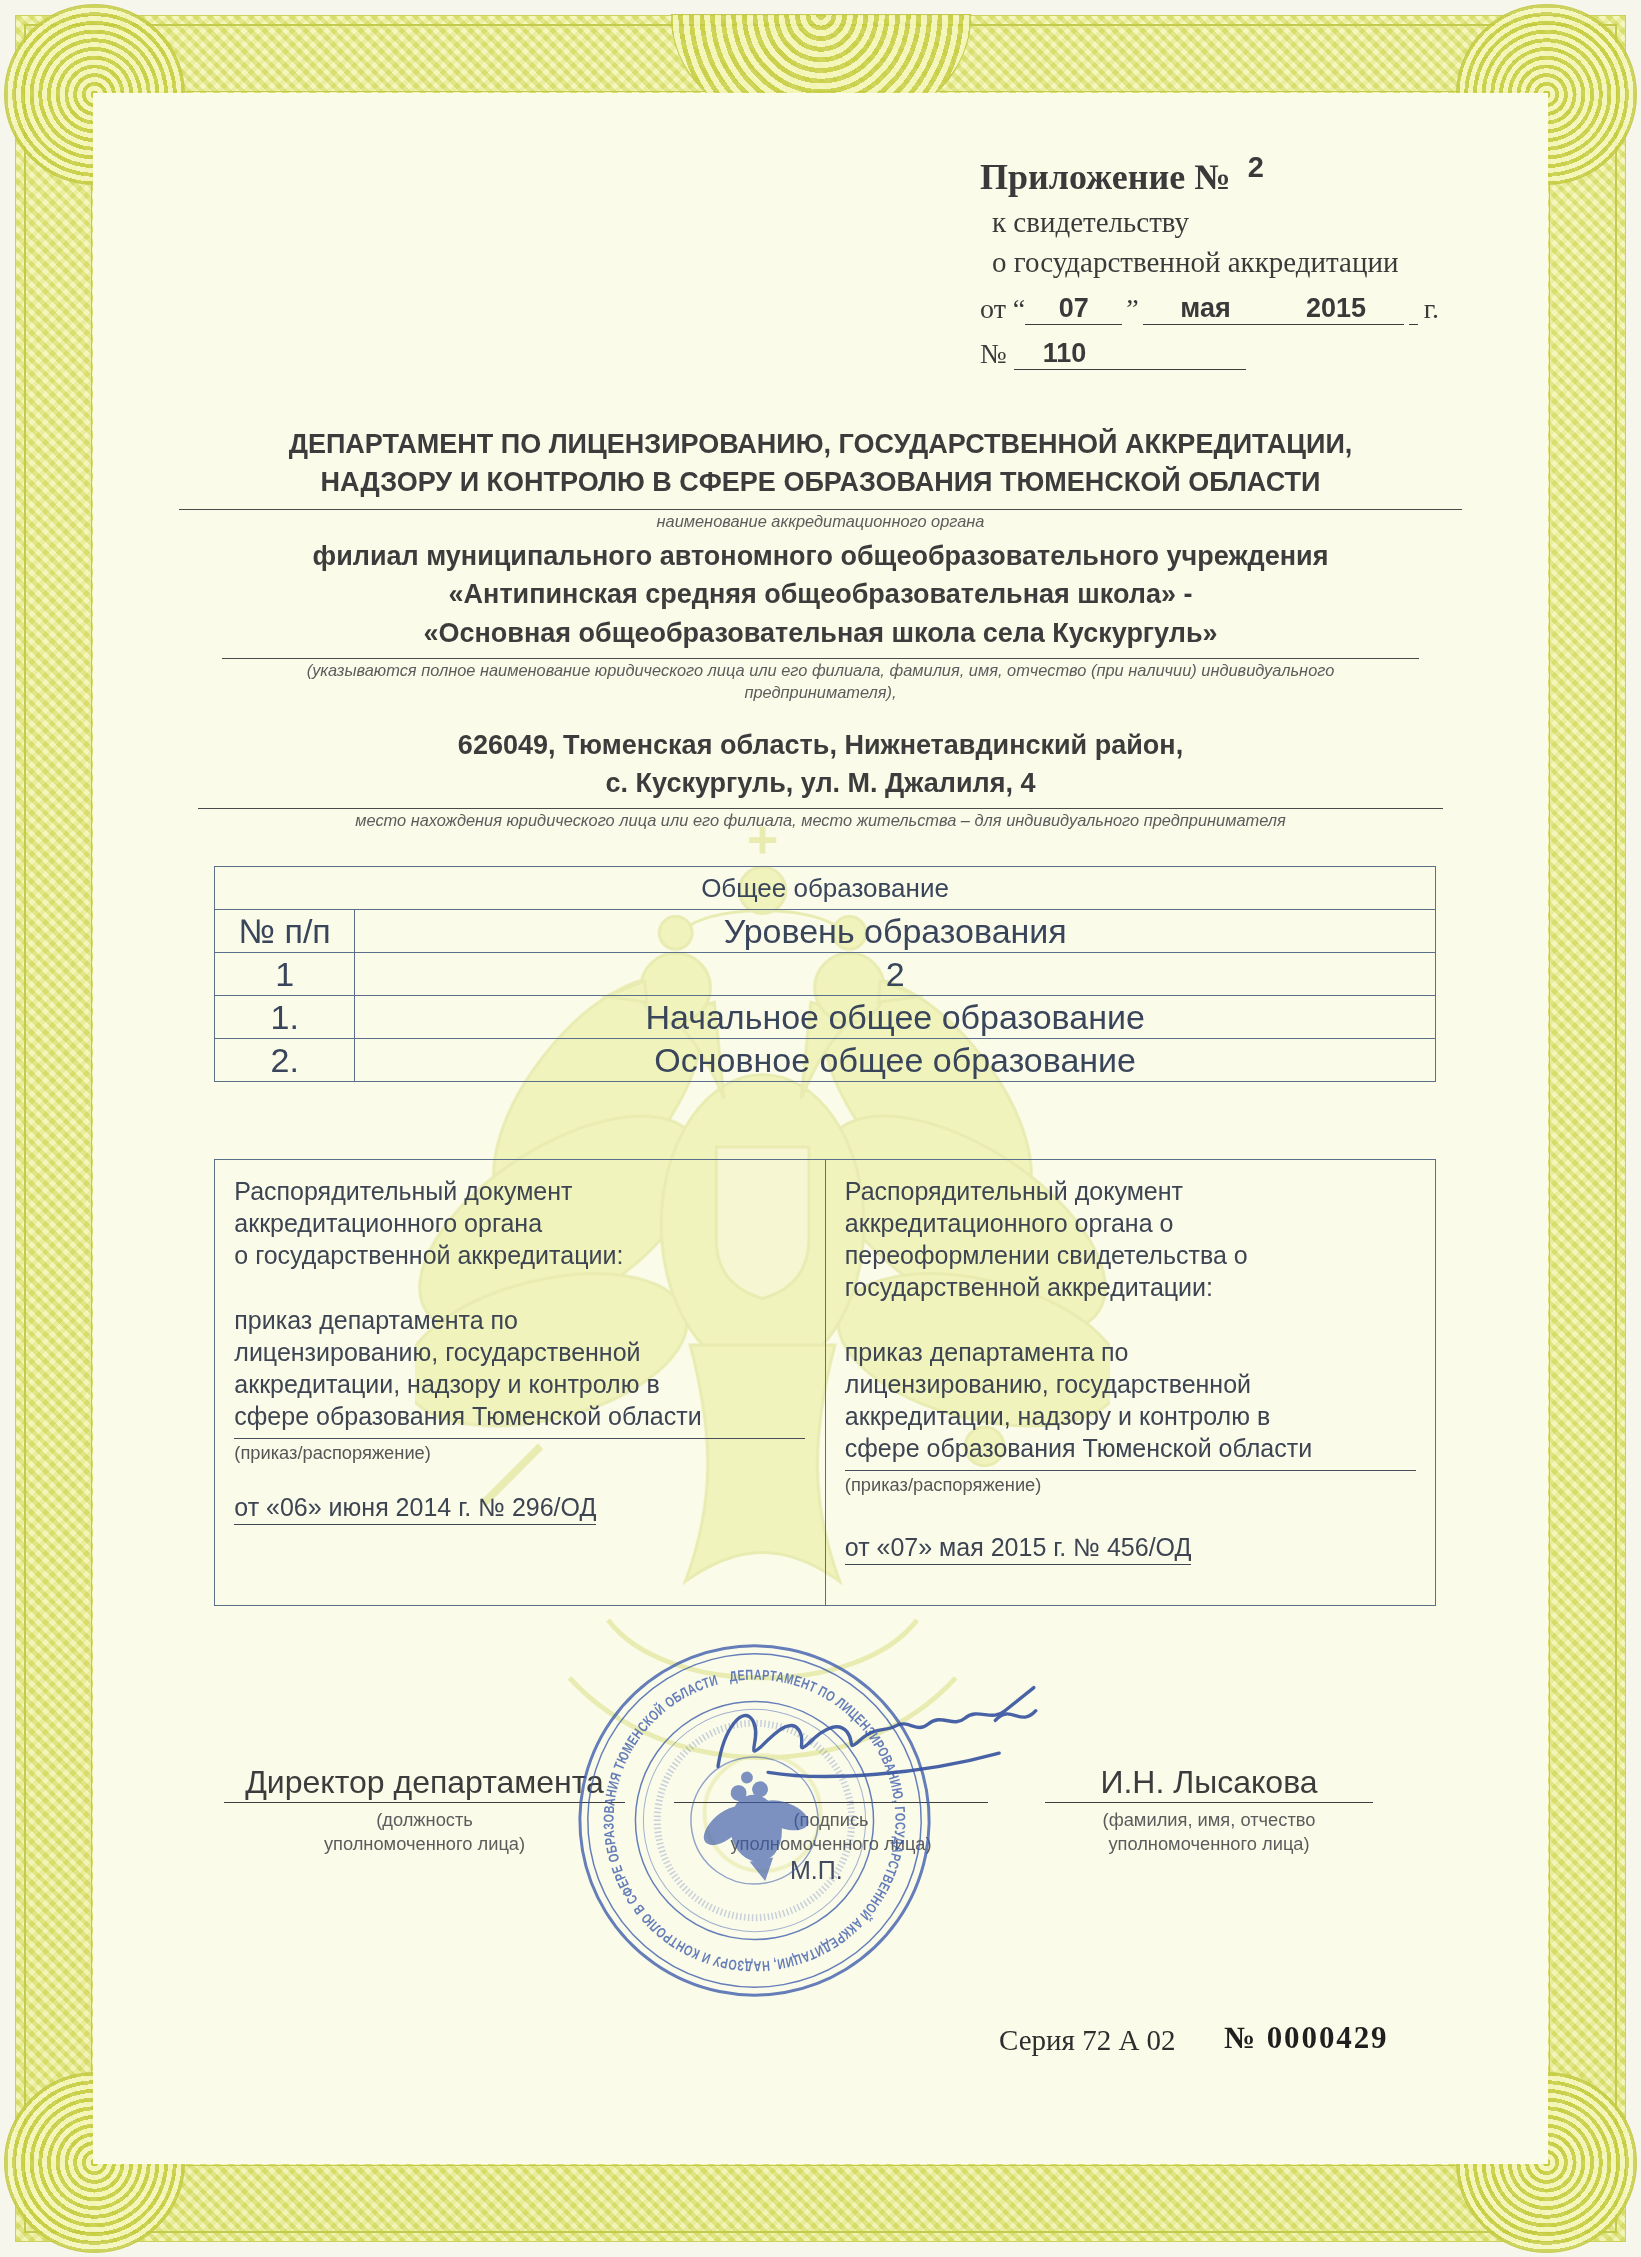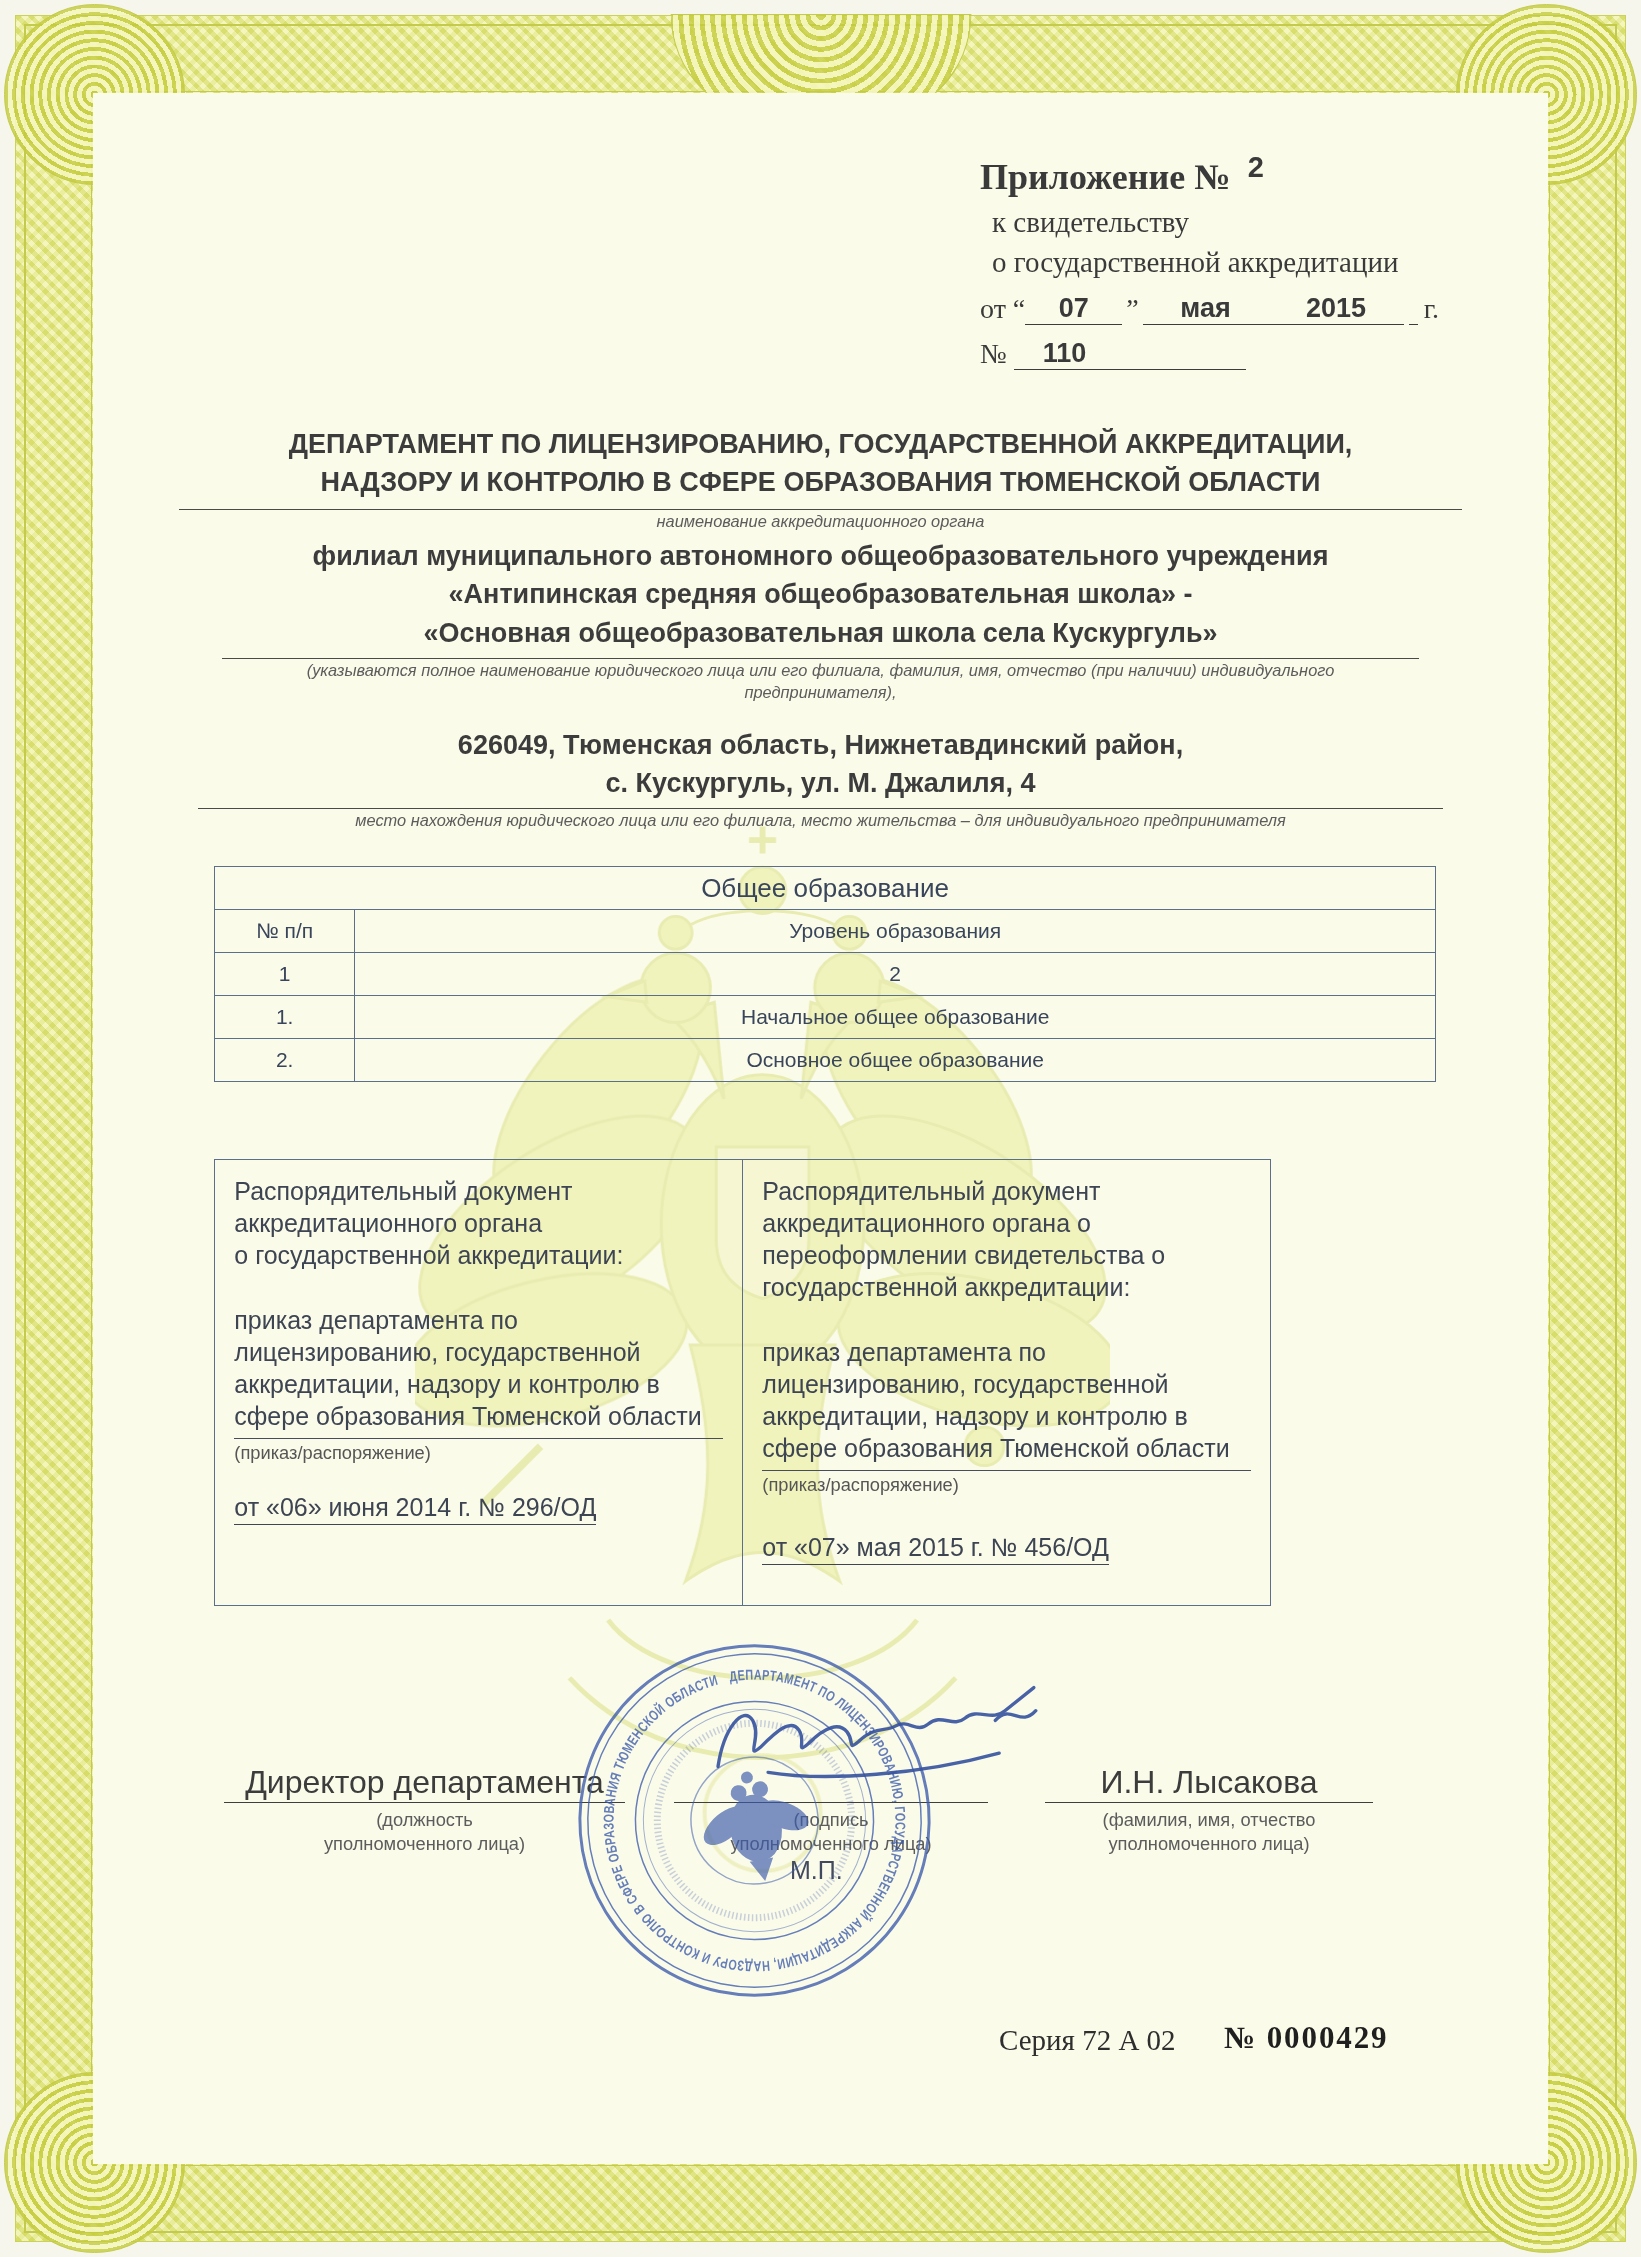--- a/index.html
+++ b/index.html
@@ -45,26 +45,26 @@
   .qt{margin:0 3.9px;}
 
   
   .centerblock{left:145px;right:145px;text-align:center;color:#3c3c3c;z-index:2;}
   .hline{font-size:27px;font-weight:700;white-space:nowrap;line-height:1.42;}
   .smallcap{font-size:16.4px;line-height:1.35;font-style:italic;}
 
   
   .edu{left:214px;top:866px;width:1222px;z-index:2;}
   .edu table{border-collapse:collapse;width:100%;}
-  .edu td{border:1.9px solid #5c6f8a;text-align:center;font-size:21px;color:#39455a;
+  .edu td{border:1.9px solid #5c6f8a;text-align:center;font-size:34px;color:#39455a;
           height:42px;padding:0 7.7px;}
   .edu .ttl{font-size:26px;}
 
   
-  .orders{left:214px;top:1159px;width:1057px;height:447px;z-index:2;}
+  .orders{left:214px;top:1159px;width:1222px;height:447px;z-index:2;}
   .orders table{border-collapse:collapse;width:100%;height:447px;table-layout:fixed;}
   .orders td{border:1.9px solid #5c6f8a;vertical-align:top;padding:15.4px 19.3px;
              font-size:25px;color:#3d4452;line-height:1.28;}
   .oc-body{margin-top:33px;}
   .oc-rule{border-top:1.9px solid #474d5a;margin-top:5.8px;}
   .oc-cap{text-align:left;font-size:18.3px;color:#565656;margin-top:1.9px;}
   .oc-details{margin-top:27px;}
   .oc-details-r{margin-top:35px;}
   .uline{border-bottom:1.9px solid #3f4652;padding-bottom:2.9px;}
 

